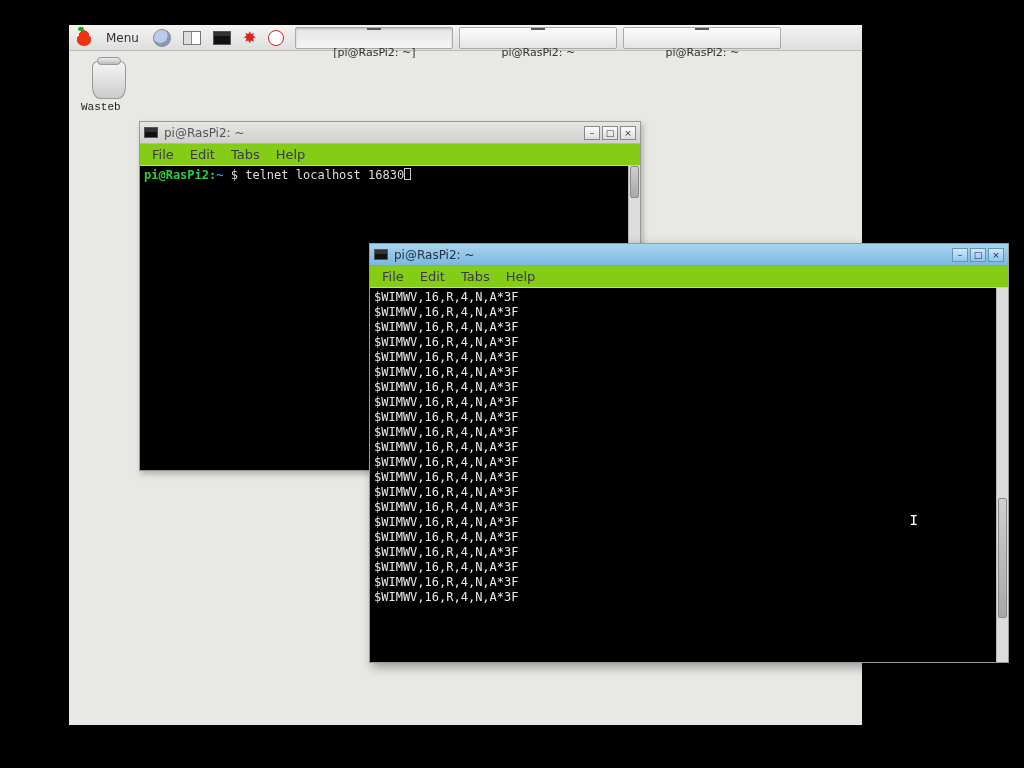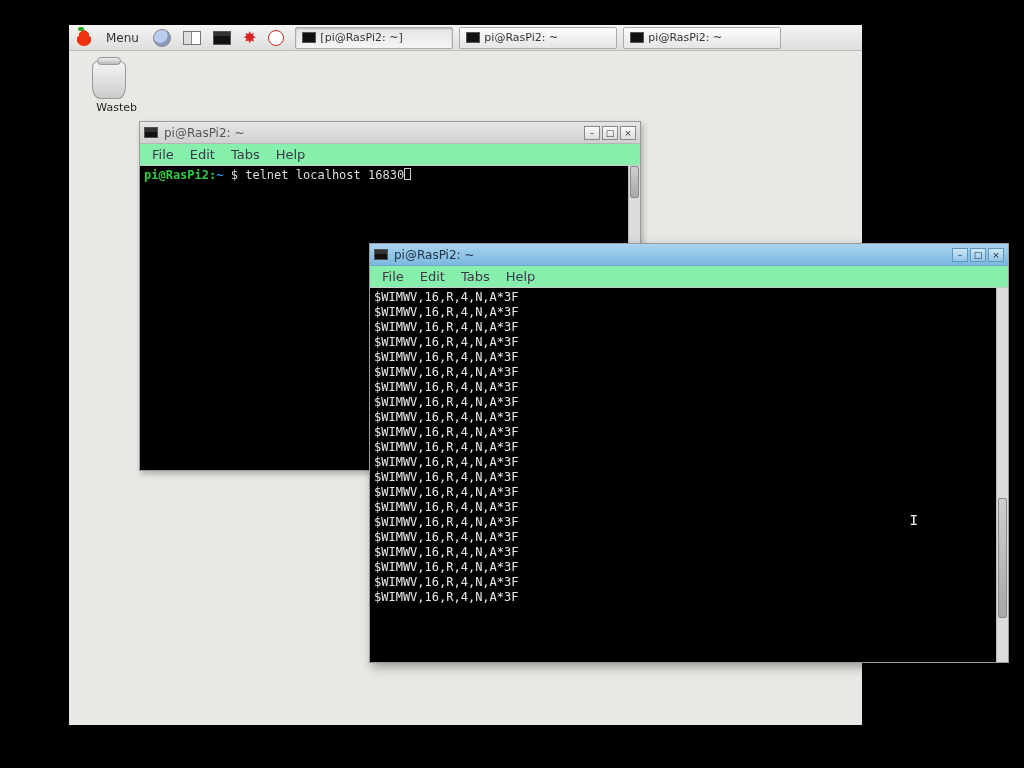--- a/index.html
+++ b/index.html
@@ -58,29 +58,30 @@
 .term-mini{width:18px;height:14px;background:#111;border:1px solid #555;box-shadow:inset 0 4px 0 #333;}
 .star-icon{font-size:16px;color:#d22;}
 .face-icon{width:16px;height:16px;border-radius:50%;background:#fff;border:1.5px solid #c22;}
 .task-item {
   height: 22px;
   min-width: 158px;
   padding: 0 6px;
   border: 1px solid #aaa;
   border-radius: 2px;
   background: linear-gradient(#fdfdfd,#e5e5e5);
-  display: flex; align-items: center; gap: 4px;
+  display: flex; align-items: center; gap: 16px;
   font-size: 11px; color: #333;
   cursor: pointer;
   margin-left: 4px;
+  flex-direction: column;
 }
 .task-item.active { background: linear-gradient(#e5e5e5,#f5f5f5); box-shadow: inset 0 1px 2px rgba(0,0,0,.2);}
 .task-term-icon{width:14px;height:11px;background:#111;border:1px solid #555;}
 
-.desk-icon{position:absolute; left:12px; top:36px; width:56px; text-align:right; cursor:pointer;}
+.desk-icon{position:absolute; left:12px; top:36px; width:56px; text-align:left; cursor:pointer;font-family:Liberation Mono, monospace;}
 .trash{
   width:34px;height:38px;margin:0 auto 2px;
   background:linear-gradient(#f5f5f5,#ccc);
   border:1px solid #999;border-radius:6px 6px 8px 8px/6px 6px 12px 12px;
   position:relative;
 }
 .trash::before{content:'';position:absolute;top:-5px;left:4px;right:4px;height:6px;background:linear-gradient(#eee,#bbb);border:1px solid #999;border-radius:4px;}
 .desk-icon-label{font-size:11px;color:#222;}
 
 .win{
@@ -105,21 +106,21 @@
   width:16px;height:14px;border:1px solid #888;background:linear-gradient(#fbfbfb,#ddd);
   display:flex;align-items:center;justify-content:center;font-size:9px;color:#333;cursor:pointer;
 }
 .win2 .titlebar{
   background:linear-gradient(#a9d4f0,#7bb8df);
   color:#234; border-bottom-color:#6fa8ce;
 }
 .win2 .title-btns div{background:linear-gradient(#cfe8f7,#95c6e6);border-color:#5d97bd;color:#124;}
 .menubar{
   height:22px;display:flex;align-items:center;gap:0;
-  padding:0 4px;background:#86efac;border-bottom:1px solid #ccc;
+  padding:0 4px;background:#84cc16;border-bottom:1px solid #ccc;
   font-size:13px;color:#3a3a48;
 }
 .menubar span{padding:2px 8px;cursor:pointer;}
 .termbody{
   flex:1;background:#000;position:relative;overflow:hidden;
   font-family:"DejaVu Sans Mono",Consolas,monospace;font-size:12px;line-height:15px;
   padding:2px 4px;
 }
 .scrollbar{position:absolute;top:0;right:0;bottom:0;width:12px;background:#dcdcdc;border-left:1px solid #bbb;}
 .thumb{position:absolute;left:1px;right:1px;background:linear-gradient(#cfcfcf,#a8a8a8);border:1px solid #8a8a8a;border-radius:2px;}

